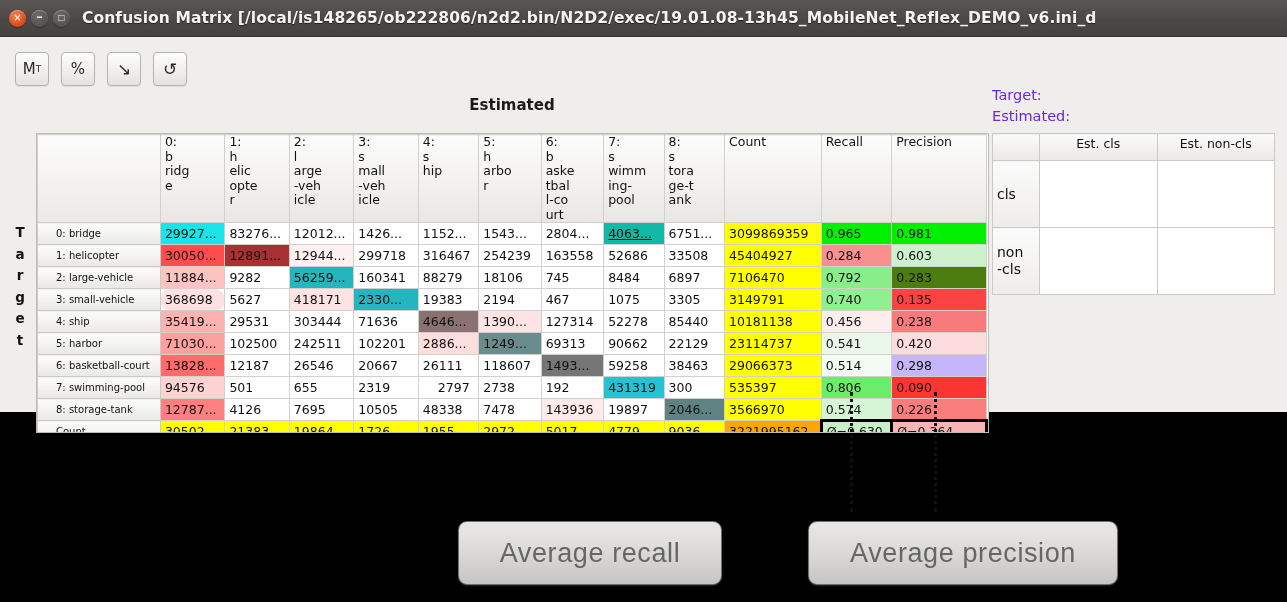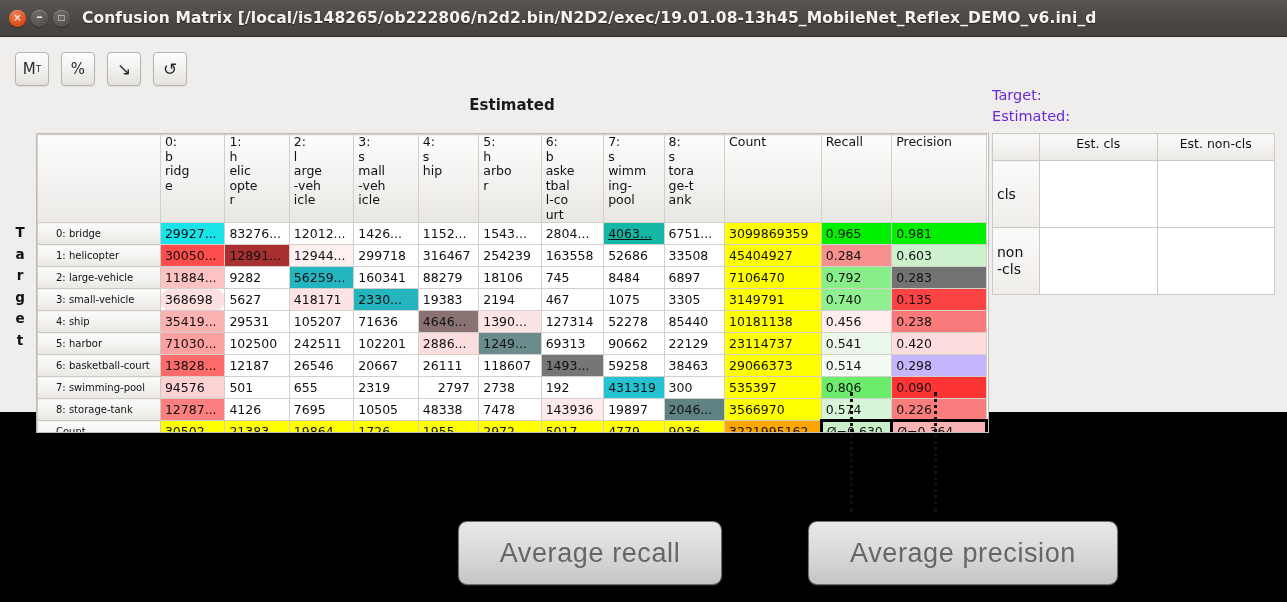--- a/index.html
+++ b/index.html
@@ -283,42 +283,42 @@
               <td style="width: 64px; background: rgb(255, 255, 255);">9282</td>
               <td style="width: 64px; background: rgb(37, 181, 190);">56259...</td>
               <td style="width: 64px; background: rgb(255, 255, 255);">160341</td>
               <td style="width: 60px; background: rgb(255, 255, 255);">88279</td>
               <td style="width: 62px; background: rgb(255, 255, 255);">18106</td>
               <td style="width: 62px; background: rgb(255, 255, 255);">745</td>
               <td style="width: 60px; background: rgb(255, 255, 255);">8484</td>
               <td style="width: 60px; background: rgb(255, 255, 255);">6897</td>
               <td style="width: 96px; background: rgb(255, 255, 0);">7106470</td>
               <td style="width: 70px; background: rgb(136, 239, 136);">0.792</td>
-              <td style="width: 94px; background: #737373;">0.283</td>
+              <td style="width: 94px; background: #4d7c0f;">0.283</td>
             </tr>
             <tr>
               <th class="rowhdr" style="width: 122px;">3: small-vehicle</th>
               <td style="width: 64px; background: rgb(253, 224, 224); border-radius: 11px;">368698</td>
               <td style="width: 64px; background: rgb(255, 255, 255);">5627</td>
               <td style="width: 64px; background: rgb(253, 227, 227);">418171</td>
               <td style="width: 64px; background: rgb(37, 181, 190);">2330...</td>
               <td style="width: 60px; background: rgb(255, 255, 255);">19383</td>
               <td style="width: 62px; background: rgb(255, 255, 255);">2194</td>
               <td style="width: 62px; background: rgb(255, 255, 255);">467</td>
               <td style="width: 60px; background: rgb(255, 255, 255);">1075</td>
               <td style="width: 60px; background: rgb(255, 255, 255);">3305</td>
               <td style="width: 96px; background: rgb(255, 255, 0);">3149791</td>
               <td style="width: 70px; background: rgb(144, 239, 144);">0.740</td>
               <td style="width: 94px; background: rgb(252, 67, 67);">0.135</td>
             </tr>
             <tr>
               <th class="rowhdr" style="width: 122px;">4: ship</th>
               <td style="width: 64px; background: rgb(253, 178, 178);">35419...</td>
               <td style="width: 64px; background: rgb(255, 255, 255);">29531</td>
-              <td style="width: 64px; background: rgb(255, 255, 255);">105207</td>
+              <td style="width: 64px; background: rgb(255, 255, 255);">303444</td>
               <td style="width: 64px; background: rgb(255, 255, 255);">71636</td>
               <td style="width: 60px; background: rgb(138, 114, 115);">4646...</td>
               <td style="width: 62px; background: rgb(253, 228, 228);">1390...</td>
               <td style="width: 62px; background: rgb(255, 255, 255);">127314</td>
               <td style="width: 60px; background: rgb(255, 255, 255);">52278</td>
               <td style="width: 60px; background: rgb(255, 255, 255);">85440</td>
               <td style="width: 96px; background: rgb(255, 255, 0);">10181138</td>
               <td style="width: 70px; background: rgb(253, 237, 237);">0.456</td>
               <td style="width: 94px; background: rgb(249, 122, 122);">0.238</td>
             </tr>

